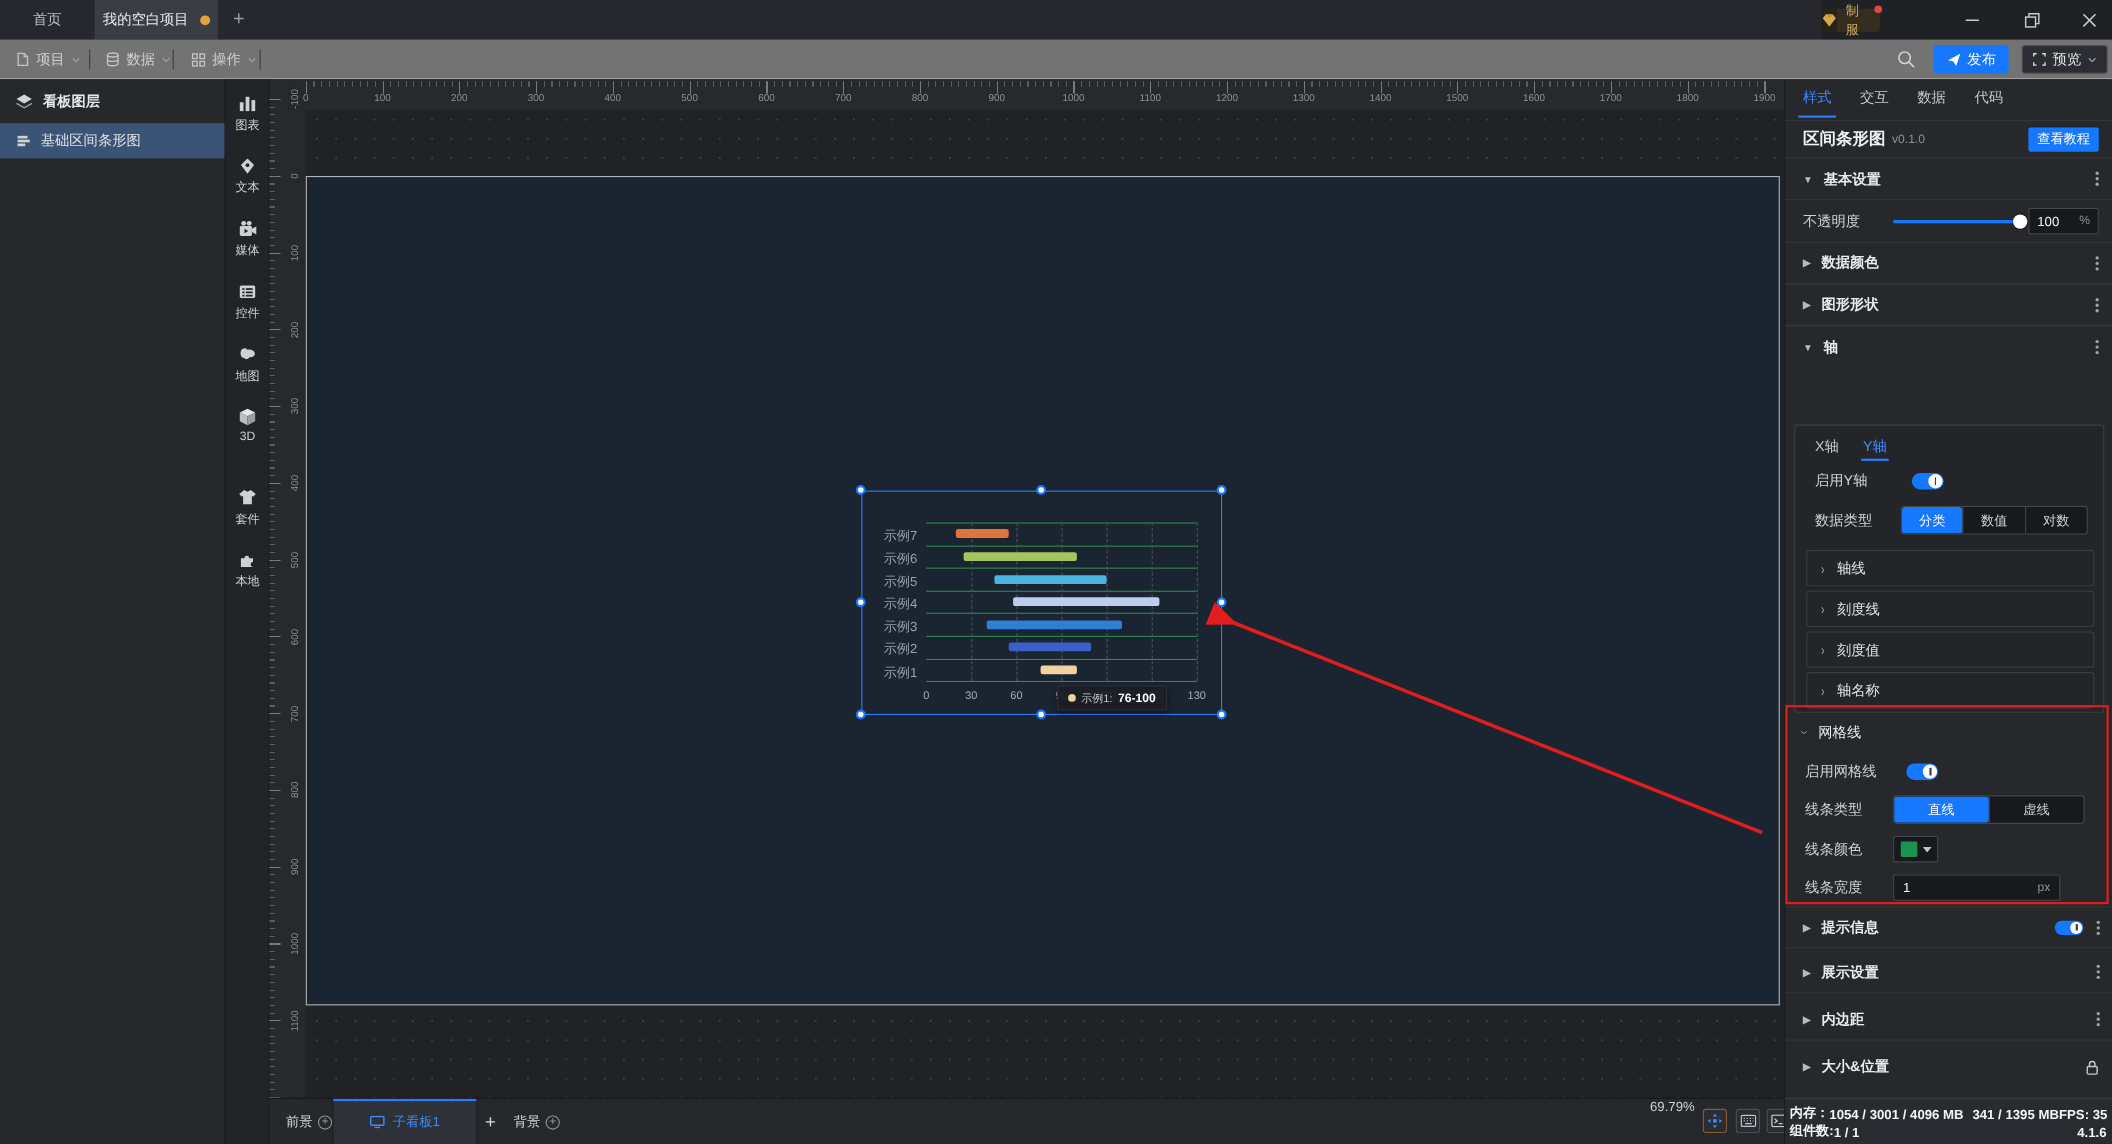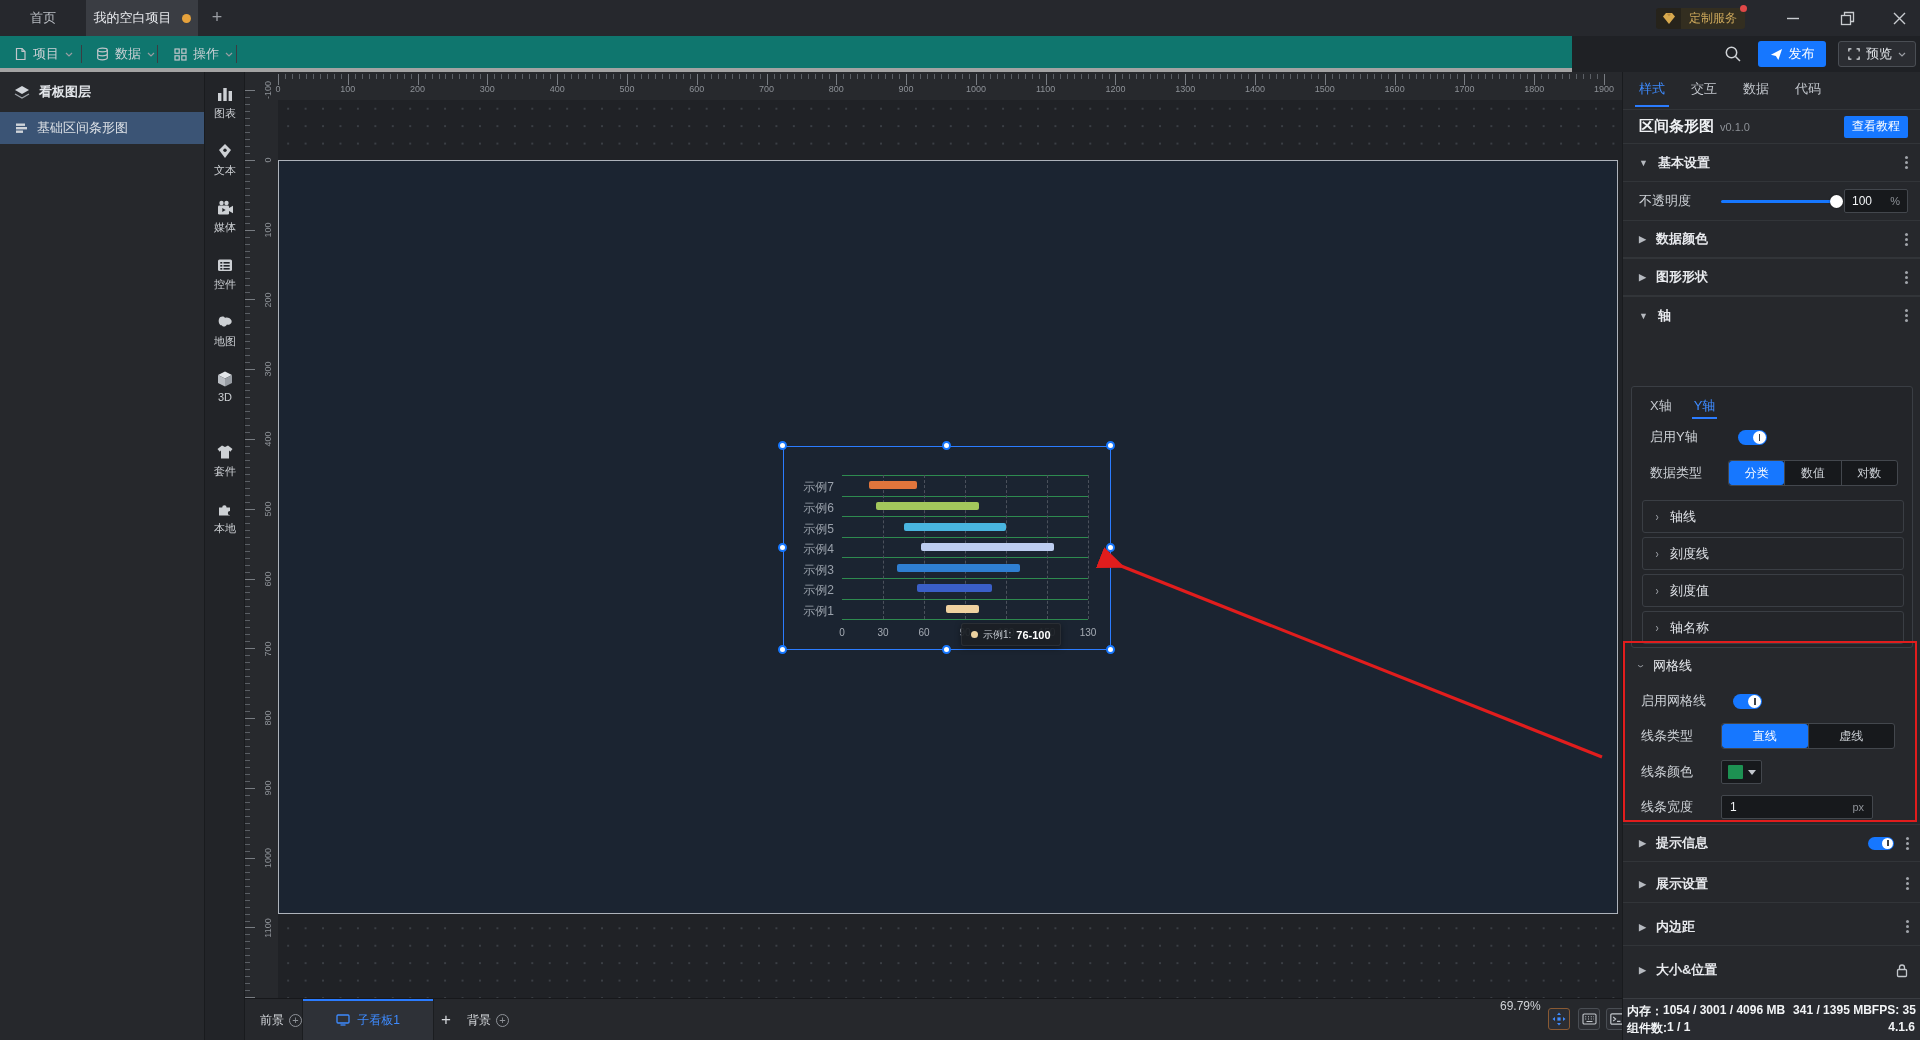--- a/index.html
+++ b/index.html
@@ -2,33 +2,33 @@
 <html><head>
 <meta charset="utf-8">
 <style>
   *{margin:0;padding:0;box-sizing:border-box}
   html,body{width:1920px;height:1040px;overflow:hidden}
   body{font-family:"Liberation Sans",sans-serif;background:#1f2125;color:#d7dade;font-size:13px}
   #app{position:relative;width:1920px;height:1040px;background:#1f2125}
   .abs{position:absolute}
 
   
-  .titlebar{position:absolute;left:0;top:0;width:1920px;height:36px;background:#26282d}
+  .titlebar{position:absolute;left:0;top:0;width:1656px;height:36px;background:#26282d}
   .wtab{position:absolute;top:0;height:36px;display:flex;align-items:center;justify-content:center;font-size:13px;color:#b9bdc3;cursor:pointer}
   .wtab.active{background:#3a3d43;color:#e8eaee}
   .wtab .dot{width:9px;height:9px;border-radius:50%;background:#e6a23c;margin-left:10px}
   .newtab{position:absolute;left:204px;top:8px;width:26px;height:20px;color:#9a9da3;font-size:18px;line-height:18px;text-align:center;cursor:pointer}
   .badge{position:absolute;left:1656px;top:8px;height:21px;display:flex;align-items:center;border-radius:3px;overflow:visible;cursor:pointer}
   .badge .gem{width:25px;height:21px;background:#26231b;display:flex;align-items:center;justify-content:center;border-radius:3px 0 0 3px}
   .badge .btxt{height:21px;background:#332e20;color:#cda85b;font-size:12px;padding:0 8px;display:flex;align-items:center;border-radius:0 3px 3px 0}
   .badge .reddot{position:absolute;right:-2px;top:-3px;width:7px;height:7px;border-radius:50%;background:#e04848}
   .winbtn{position:absolute;top:6px;width:30px;height:24px;display:flex;align-items:center;justify-content:center;cursor:pointer}
 
   
-  .menubar{position:absolute;left:0;top:36px;width:1572px;height:36px;background:#0f766e;border-bottom:4px solid #a3a3a3}
+  .menubar{position:absolute;left:0;top:36px;width:1920px;height:36px;background:#737373;border-bottom:1px solid #a3a3a3}
   .menu-item{position:absolute;top:0;height:36px;display:flex;align-items:center;gap:6px;color:#cdd1d6;font-size:13px;cursor:pointer}
   .menu-item .chev{width:8px;height:5px}
   .msep{position:absolute;top:9px;width:1px;height:18px;background:#3a3d42}
   .pub-btn{position:absolute;left:1758px;top:5px;width:68px;height:26px;background:#1677ff;border-radius:3px;display:flex;align-items:center;justify-content:center;gap:6px;color:#fff;font-size:13px;cursor:pointer}
   .prev-btn{position:absolute;left:1838px;top:5px;width:78px;height:26px;border:1px solid #4a4e54;border-radius:3px;display:flex;align-items:center;justify-content:center;gap:6px;color:#dfe2e6;font-size:13px;cursor:pointer;background:#2b2d32}
 
   
   .layers{position:absolute;left:0;top:72px;width:205px;height:968px;background:#26282c;border-right:1px solid #191b1e}
   .layers-header{display:flex;align-items:center;gap:9px;height:40px;padding-left:14px;color:#e3e6ea;font-weight:bold;font-size:13px}
   .layer-item{display:flex;align-items:center;gap:9px;height:32px;padding-left:14px;color:#dde1e6;font-size:13px;background:#3b5475;cursor:pointer}
@@ -112,21 +112,21 @@
   .axtab.active::after{content:"";position:absolute;left:-2px;right:-2px;bottom:0;height:2px;background:#2b7cff}
   .collapse-box{position:absolute;left:10px;width:262px;height:33px;border:1px solid #3a3e44;border-radius:3px;display:flex;align-items:center;padding-left:12px;gap:11px;color:#dfe2e7;font-size:13px;cursor:pointer}
   .cchev{display:inline-block;color:#9ea2a8;font-size:12px;transform:scale(.8,1.1)}
   .cchev.open{transform:rotate(90deg) scale(.8,1.1)}
   .swatch{width:41px;height:24px;border:1px solid #43474d;border-radius:2px;background:#17191c;display:flex;align-items:center;justify-content:center;gap:5px;cursor:pointer}
   .swatch .sq{width:15px;height:14px;border-radius:1px}
   .swatch .tri{width:0;height:0;border-left:4px solid transparent;border-right:4px solid transparent;border-top:5px solid #c3c7cd}
   .inputbox{width:152px;height:24px;background:#17191c;border:1px solid #43474d;border-radius:2px;display:flex;align-items:center;padding:0 8px;color:#f2f4f6;font-size:12px}
   .inputbox .unit{margin-left:auto;color:#8d9197;font-size:11px}
   .statusbar{position:absolute;left:0;bottom:0;width:298px;height:42px;background:#292b30;border-top:1px solid #3a3d42;padding:4px 6px 0 4px;font-weight:bold;color:#f2f4f6;font-size:12px}
-  .statline{display:flex;align-items:flex-start;height:17px;white-space:nowrap}
+  .statline{display:flex;align-items:flex-end;height:17px;white-space:nowrap}
 
   
   .red-rect{position:absolute;left:1623px;top:641px;width:294px;height:181px;border:2px solid #e11d1d;z-index:9;pointer-events:none}
   .arrow-svg{position:absolute;left:0;top:0;width:1920px;height:1040px;z-index:9;pointer-events:none}
   svg.ic{display:block}
 </style>
 </head>
 <body>
 
 <div id="app">

